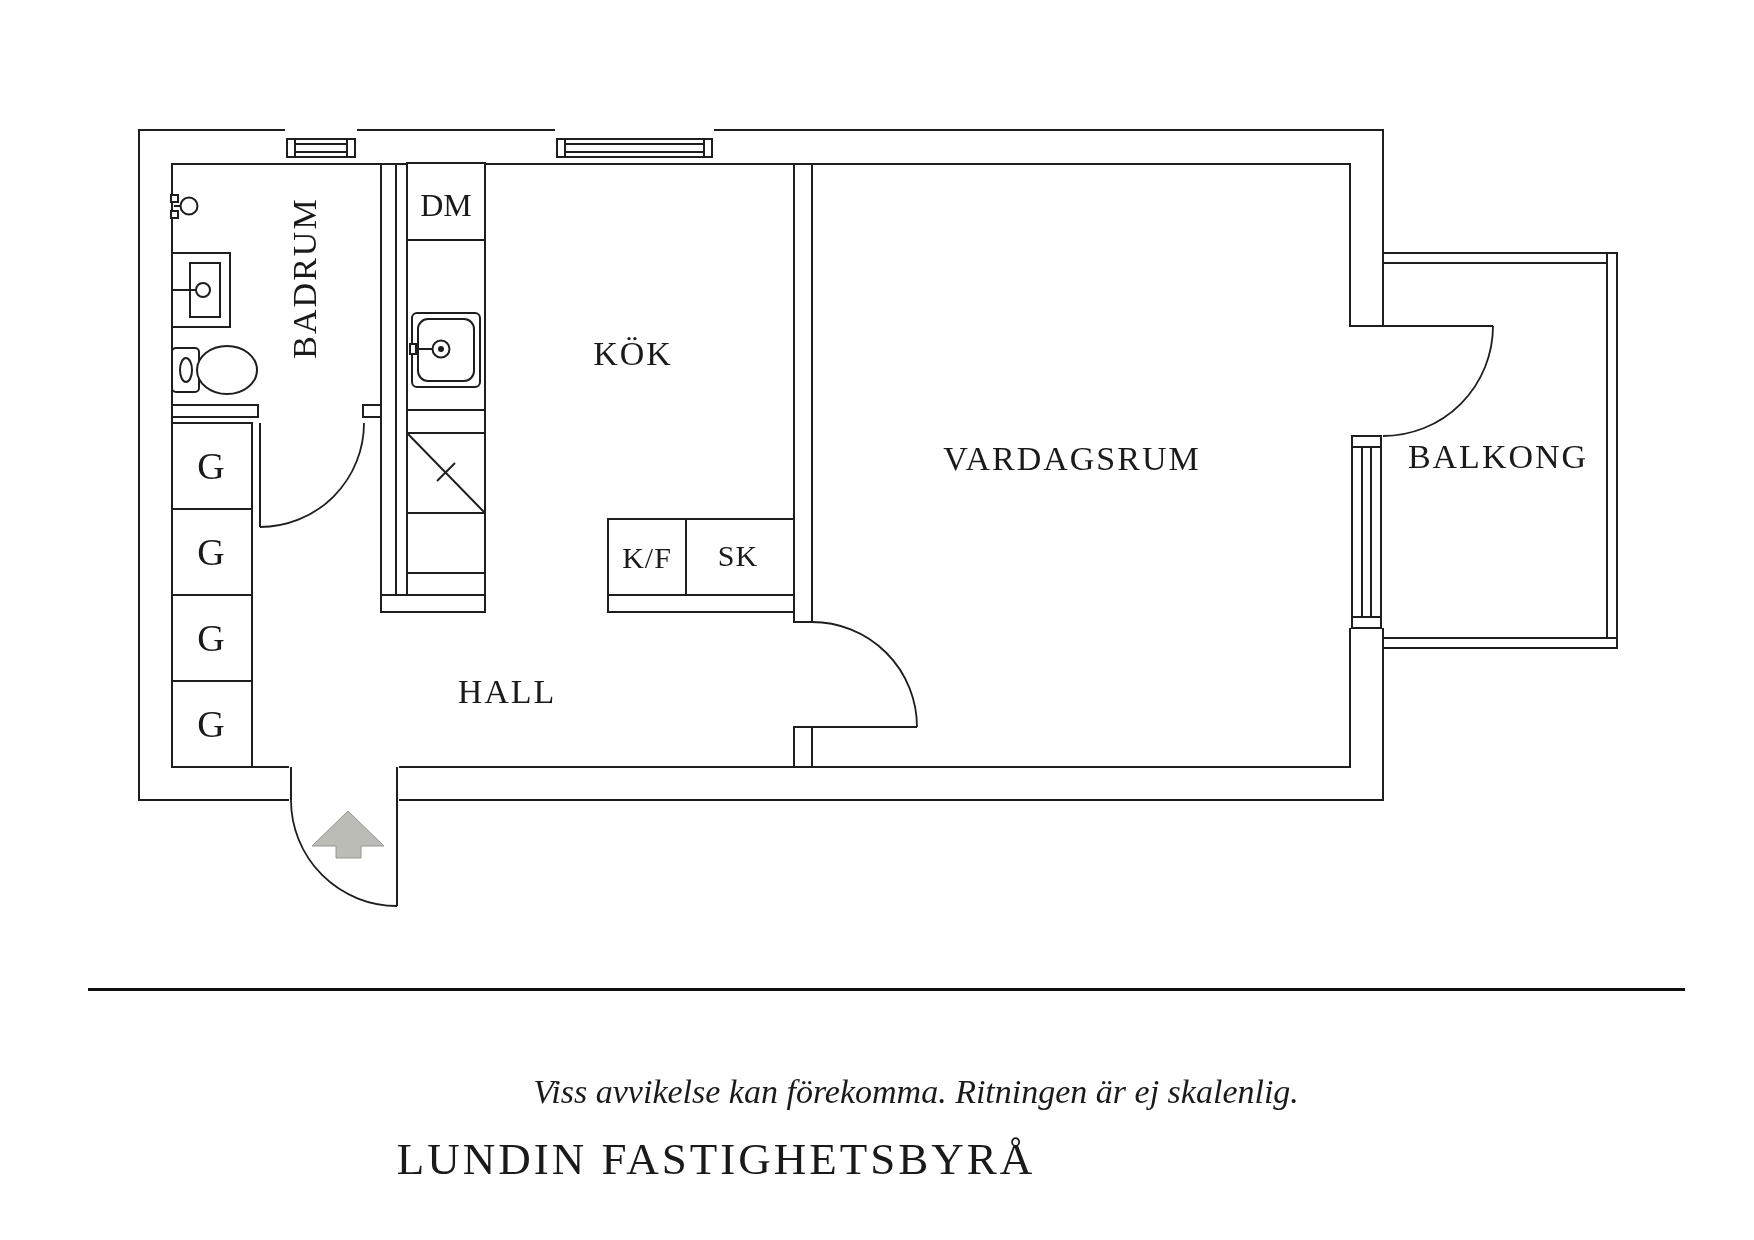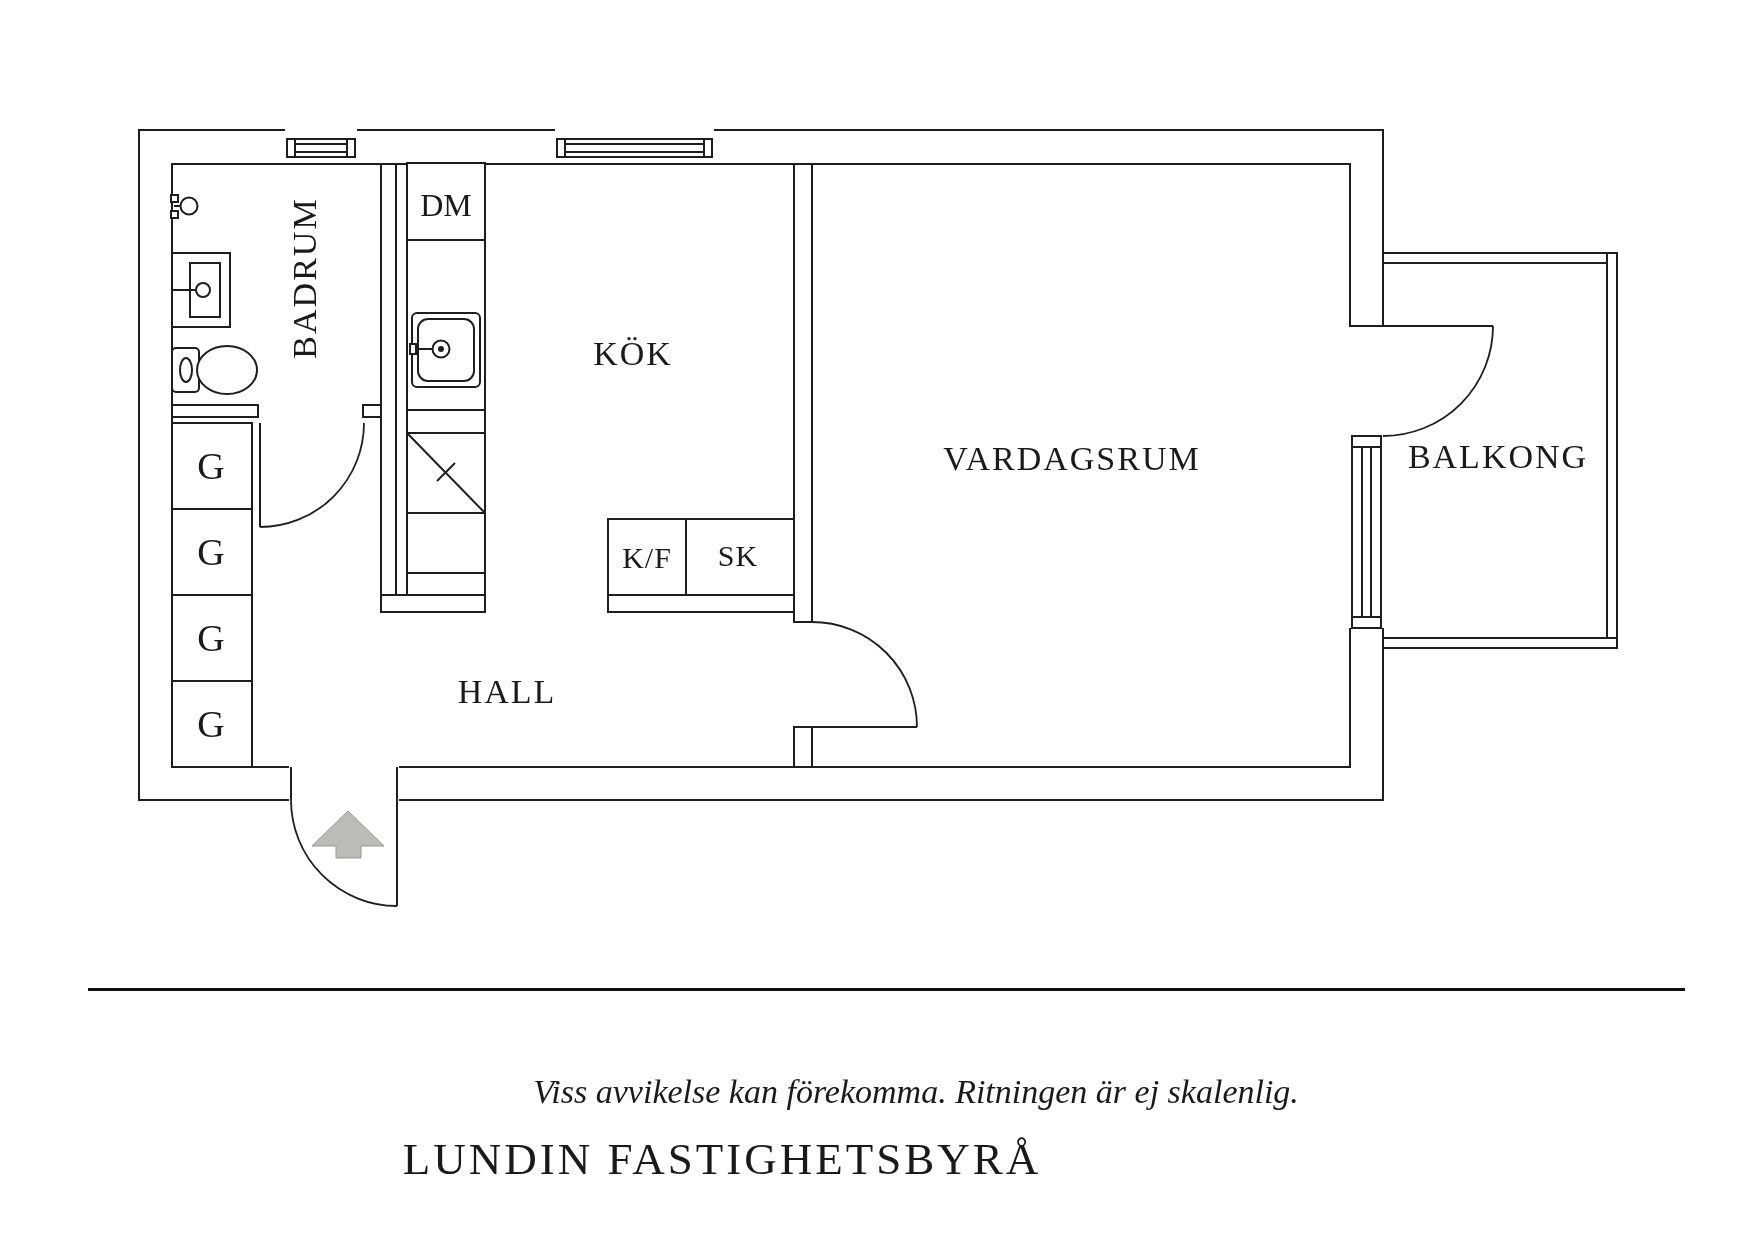--- a/index.html
+++ b/index.html
@@ -24,21 +24,21 @@
   .footer-rule{
     position:absolute;left:88px;top:988px;width:1597px;height:3px;
     background:var(--rule,#101010);
   }
   .footer-line1{
     position:absolute;left:0;top:1072px;width:1754px;text-align:center;
     font-style:italic;font-size:34px;color:var(--text,#1a1a1a);line-height:1.2;margin-left:39px;
   }
   .footer-line2{
     position:absolute;left:0;top:1132px;width:1432px;text-align:center;
-    font-size:45px;letter-spacing:3px;color:var(--text,#1a1a1a);line-height:1.2;padding-left:6px;
+    font-size:45px;letter-spacing:3px;color:var(--text,#1a1a1a);line-height:1.2;
   }
 </style>
 </head>
 <body>
 
 
 
 <svg width="1754" height="1240" viewBox="0 0 1754 1240" xmlns="http://www.w3.org/2000/svg">
 
   <g>

